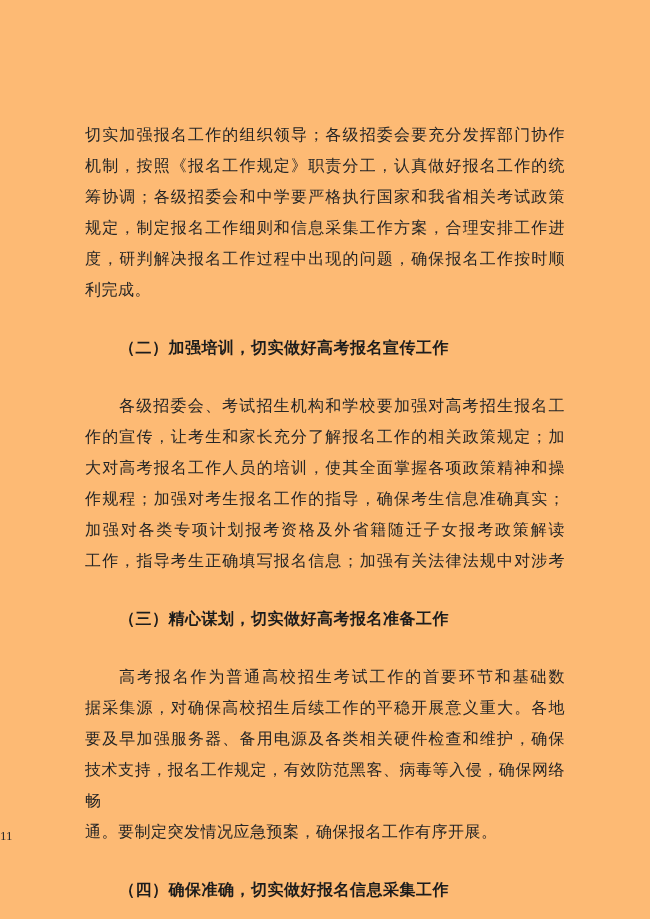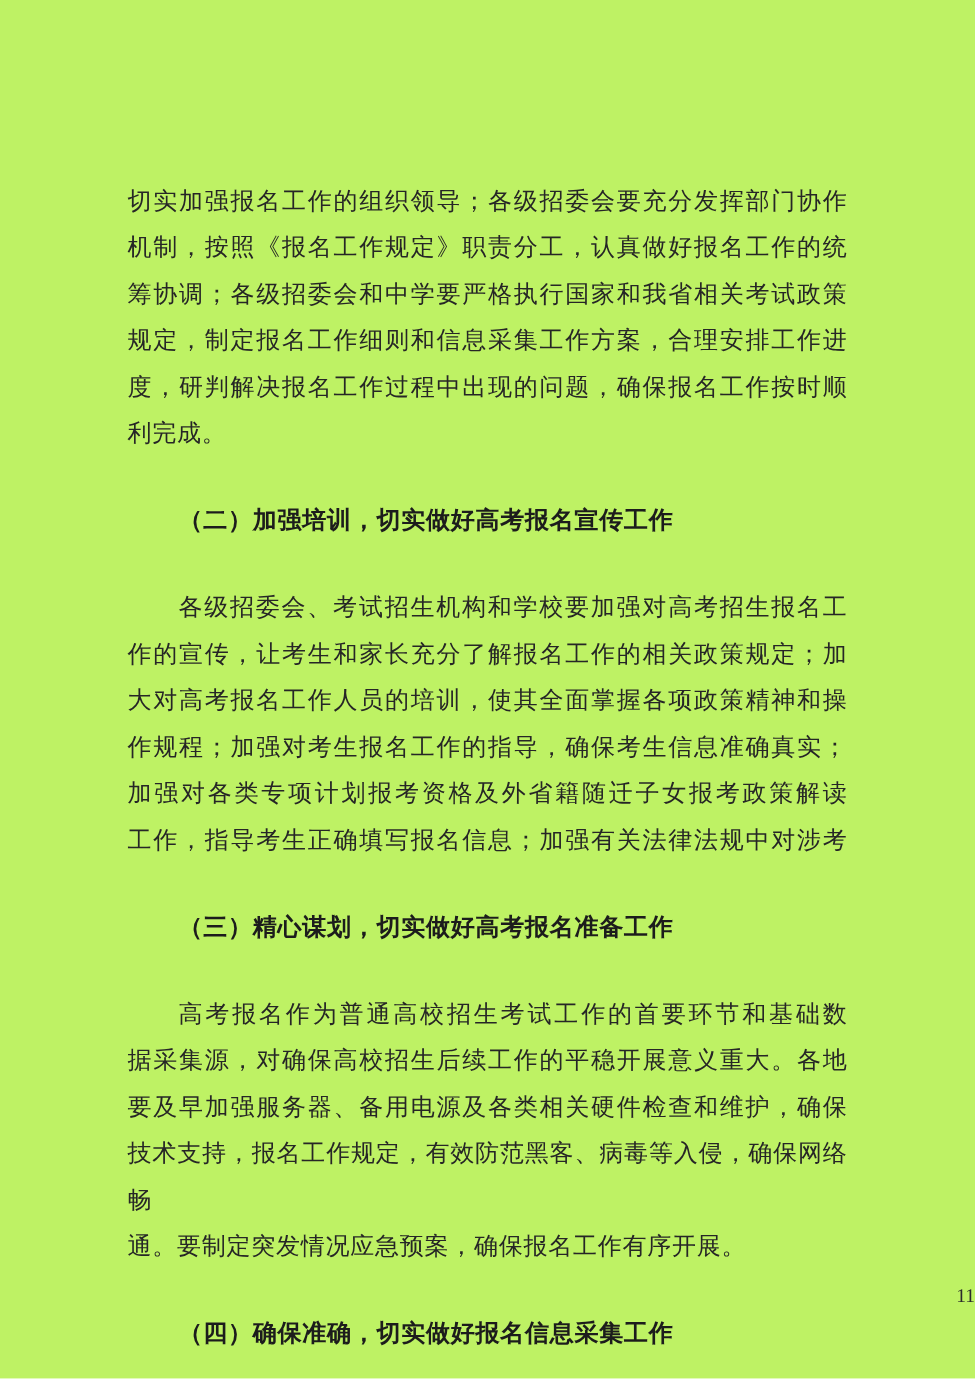--- a/index.html
+++ b/index.html
@@ -4,21 +4,21 @@
 <style>
   html, body {
     margin: 0;
     padding: 0;
     background: #ffffff;
   }
   .page {
     position: relative;
     width: 650px;
     height: 919px;
-    background: #bef264;
+    background: #fdba74;
     overflow: hidden;
     font-family: "Liberation Serif", "DejaVu Serif", serif;
   }
   .content {
     position: absolute;
     left: 85px;
     top: 119px;
     width: 480px;
   }
   .line {
@@ -34,24 +34,24 @@
   .line.indent {
     text-indent: 34px;
     margin-top: 27px;
   }
   .line.heading {
     font-weight: 700;
     color: #1c1c1c;
   }
   .page-number {
     position: absolute;
-    top: 856px;
+    top: 828px;
     left: 0;
     width: 100%;
-    text-align: right;
+    text-align: left;
     font-size: 13px;
     color: #2b2b2b;
     font-family: "Liberation Serif", "DejaVu Serif", serif;
   }
 </style>
 </head>
 <body>
 
 <div class="page">
   <div class="content">

